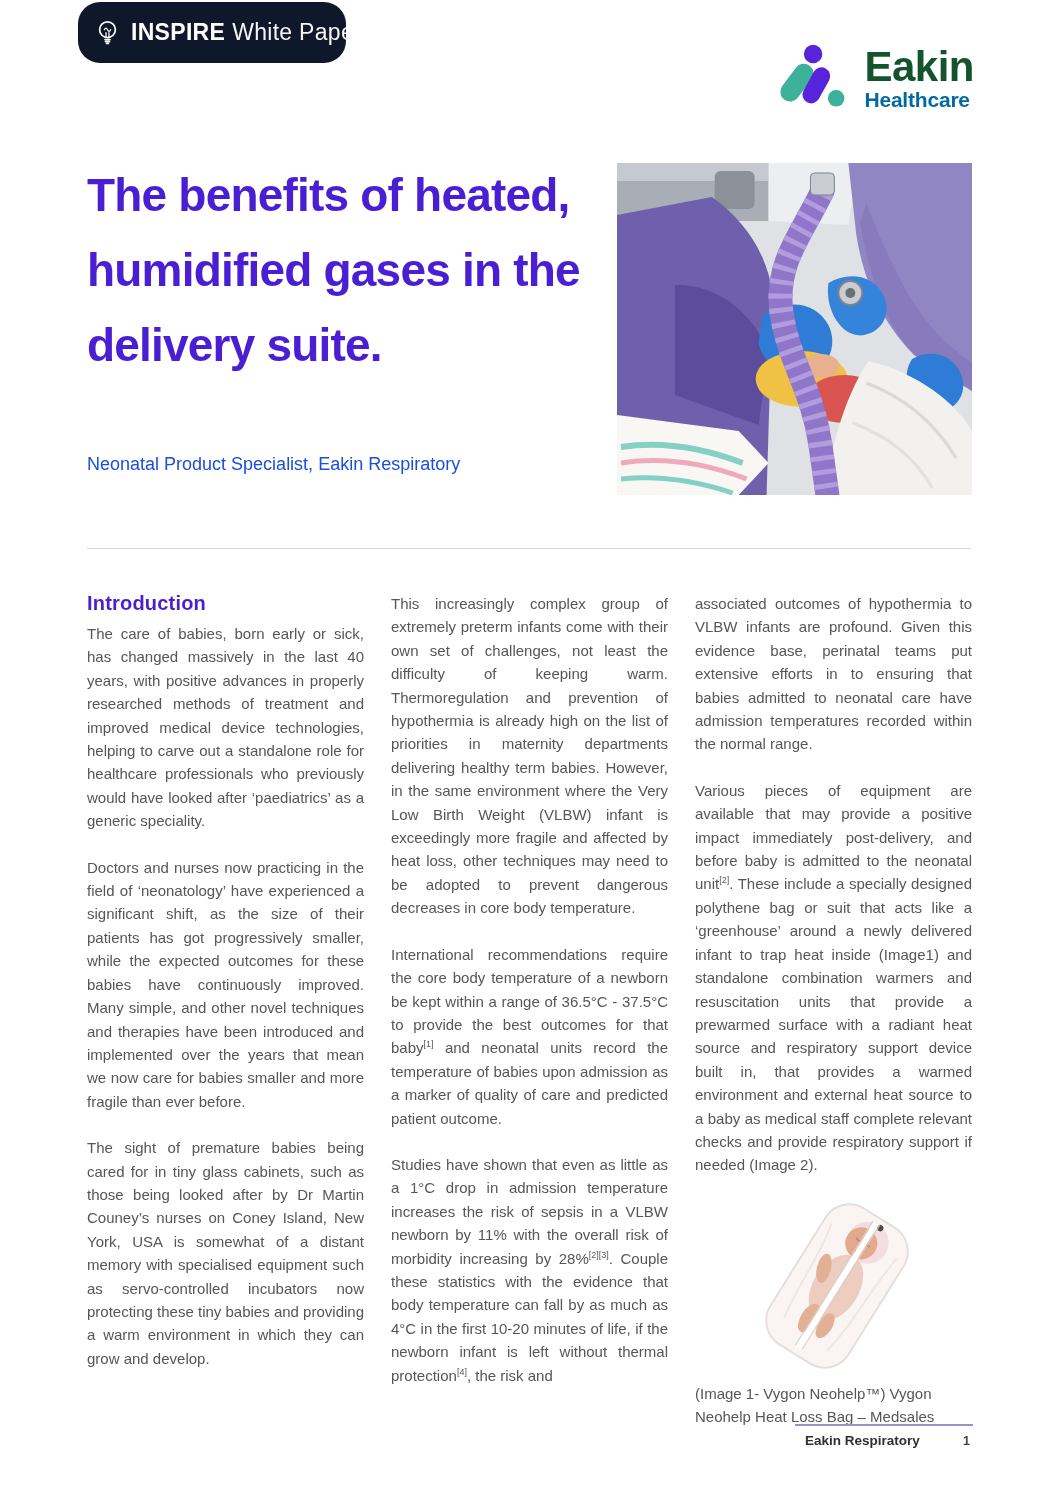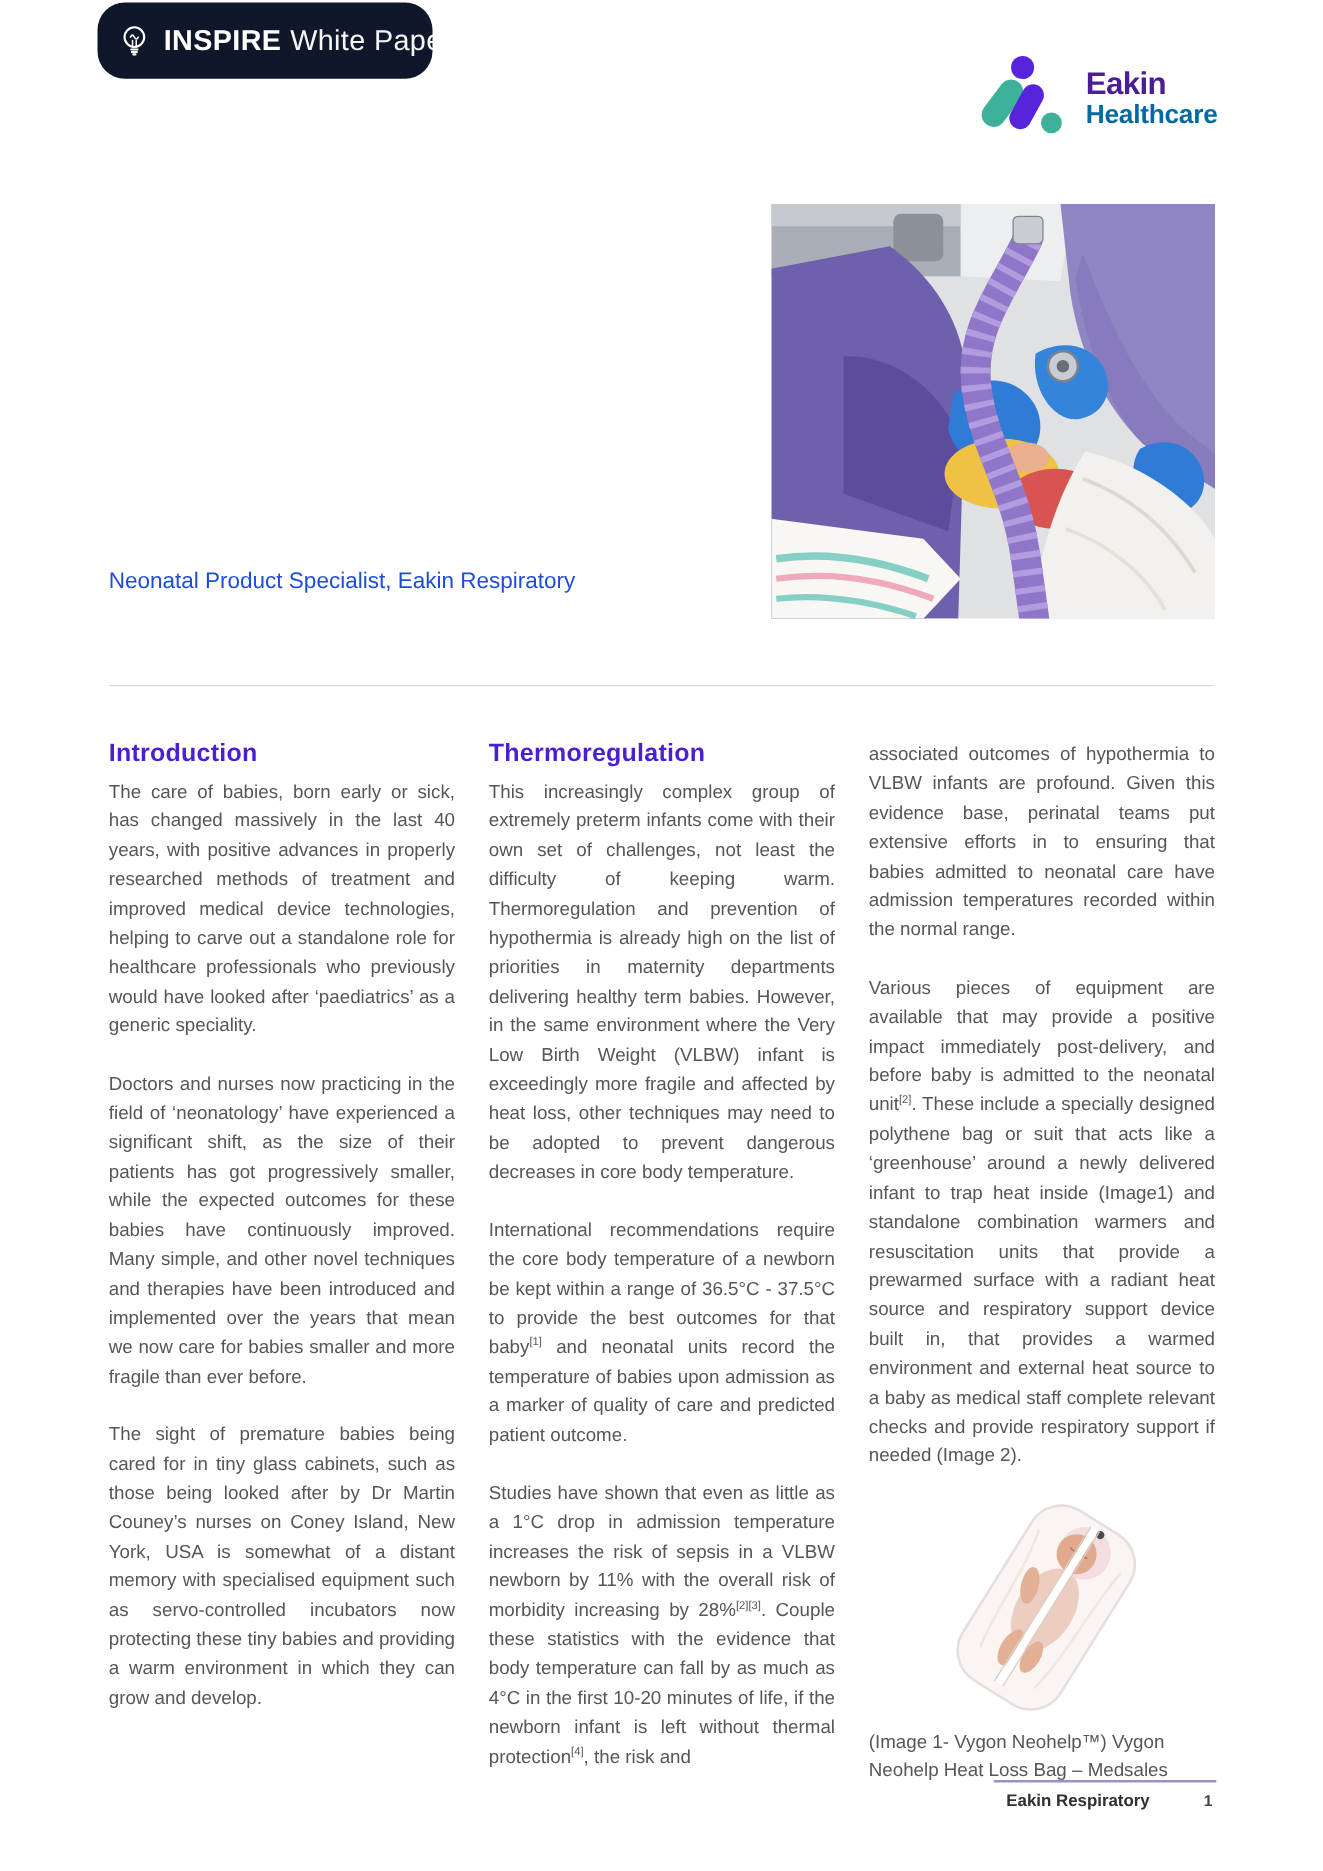--- a/index.html
+++ b/index.html
@@ -16,21 +16,21 @@
     color:#ffffff;
   }
   .badge .bulb { width:27px; height:27px; flex:0 0 auto; }
   .badge-text { font-size:23px; white-space:nowrap; letter-spacing:.3px; }
   .badge-text .brand { font-weight:700; }
   .badge-text .light { font-weight:400; opacity:.96; margin-left:7px; }
   
   .logo { position:absolute; right:84px; top:42px; display:flex; align-items:center; gap:12px; }
   .logo-mark { width:76px; height:72px; }
   .logo-text { display:flex; flex-direction:column; line-height:1; }
-  .logo-name { font-size:25px; font-weight:700; color:#4c1d95; letter-spacing:-0.5px; }
+  .logo-name { font-size:42px; font-weight:700; color:#14532d; letter-spacing:-0.5px; }
   .logo-sub  { font-size:21px; font-weight:700; color:#0369a1; margin-top:1px; letter-spacing:-0.2px; }
   
   .title {
     position:absolute; left:87px; top:158px; width:505px;
     font-size:46px; line-height:75px; font-weight:700; color:#4A1FD3; letter-spacing:-0.8px;
   }
   .author { position:absolute; left:87px; top:449px; }
   .author-name { font-size:20px; font-weight:700; color:#4A1FD3; }
   .author-role { font-size:18px; font-weight:400; color:#1d4ed8; margin-top:5px; }
   
@@ -116,36 +116,36 @@
       <path d="M4,284 C44,278 84,284 126,300" stroke="#86CFC4" stroke-width="6" fill="none"></path>
       <path d="M4,300 C44,294 88,300 130,316" stroke="#F0A9BA" stroke-width="5" fill="none"></path>
       <path d="M4,316 C42,312 80,318 116,330" stroke="#86CFC4" stroke-width="5" fill="none"></path>
 
       <path d="M206,28 C186,70 158,100 165,150 C172,198 196,226 204,282 C207,304 209,318 211,332" fill="none" stroke="#8F76C8" stroke-width="24" stroke-linecap="round"></path>
       <path d="M206,28 C186,70 158,100 165,150 C172,198 196,226 204,282 C207,304 209,318 211,332" fill="none" stroke="#B29CE0" stroke-width="24" stroke-dasharray="5 9" stroke-linecap="butt"></path>
       <rect x="194" y="10" width="24" height="22" rx="4" fill="#C9CDD3" stroke="#7E838B"></rect>
     </svg>
   </div>
 
+  <h1 class="title">The benefits of heated, humidified gases in the delivery suite.</h1>
 
   <div class="author">
     <div class="author-role">Neonatal Product Specialist, Eakin Respiratory</div>
   </div>
 
   <div class="divider"></div>
 
   <div class="columns">
     <div class="col">
       <h2>Introduction</h2>
       <p>The care of babies, born early or sick, has changed massively in the last 40 years, with positive advances in properly researched methods of treatment and improved medical device technologies, helping to carve out a standalone role for healthcare professionals who previously would have looked after ‘paediatrics’ as a generic speciality.</p>
       <p>Doctors and nurses now practicing in the field of ‘neonatology’ have experienced a significant shift, as the size of their patients has got progressively smaller, while the expected outcomes for these babies have continuously improved. Many simple, and other novel techniques and therapies have been introduced and implemented over the years that mean we now care for babies smaller and more fragile than ever before.</p>
       <p>The sight of premature babies being cared for in tiny glass cabinets, such as those being looked after by Dr Martin Couney’s nurses on Coney Island, New York, USA is somewhat of a distant memory with specialised equipment such as servo-controlled incubators now protecting these tiny babies and providing a warm environment in which they can grow and develop.</p>
     </div>
     <div class="col">
-      <h2>Thermoregulation</h2>
       <p>This increasingly complex group of extremely preterm infants come with their own set of challenges, not least the difficulty of keeping warm. Thermoregulation and prevention of hypothermia is already high on the list of priorities in maternity departments delivering healthy term babies.  However, in the same environment where the Very Low Birth Weight (VLBW) infant is exceedingly more fragile and affected by heat loss, other techniques may need to be adopted to prevent dangerous decreases in core body temperature.</p>
       <p>International recommendations require the core body temperature of a newborn be kept within a range of 36.5°C - 37.5°C to provide the best outcomes for that baby<sup>[1]</sup> and neonatal units record the temperature of babies upon admission as a marker of quality of care and predicted patient outcome.</p>
       <p>Studies have shown that even as little as a 1°C drop in admission temperature increases the risk of sepsis in a VLBW newborn by 11% with the overall risk of morbidity increasing by 28%<sup>[2]</sup><sup>[3]</sup>.  Couple these statistics with the evidence that body temperature can fall by as much as 4°C in the first 10-20 minutes of life, if the newborn infant is left without thermal protection<sup>[4]</sup>, the risk and</p>
     </div>
     <div class="col">
       <p>associated outcomes of hypothermia to VLBW infants are profound.  Given this evidence base, perinatal teams put extensive efforts in to ensuring that babies admitted to neonatal care have admission temperatures recorded within the normal range.</p>
       <p>Various pieces of equipment are available that may provide a positive impact immediately post-delivery, and before baby is admitted to the neonatal unit<sup>[2]</sup>. These include a specially designed polythene bag or suit that acts like a ‘greenhouse’ around a newly delivered infant to trap heat inside (Image1) and standalone combination warmers and resuscitation units that provide a prewarmed surface with a radiant heat source and respiratory support device built in, that provides a warmed environment and external heat source to a baby as medical staff complete relevant checks and provide respiratory support if needed (Image 2).</p>
       <div class="fig1">
         <svg viewBox="0 0 228 172">
           <rect width="228" height="172" fill="#ffffff"></rect>

